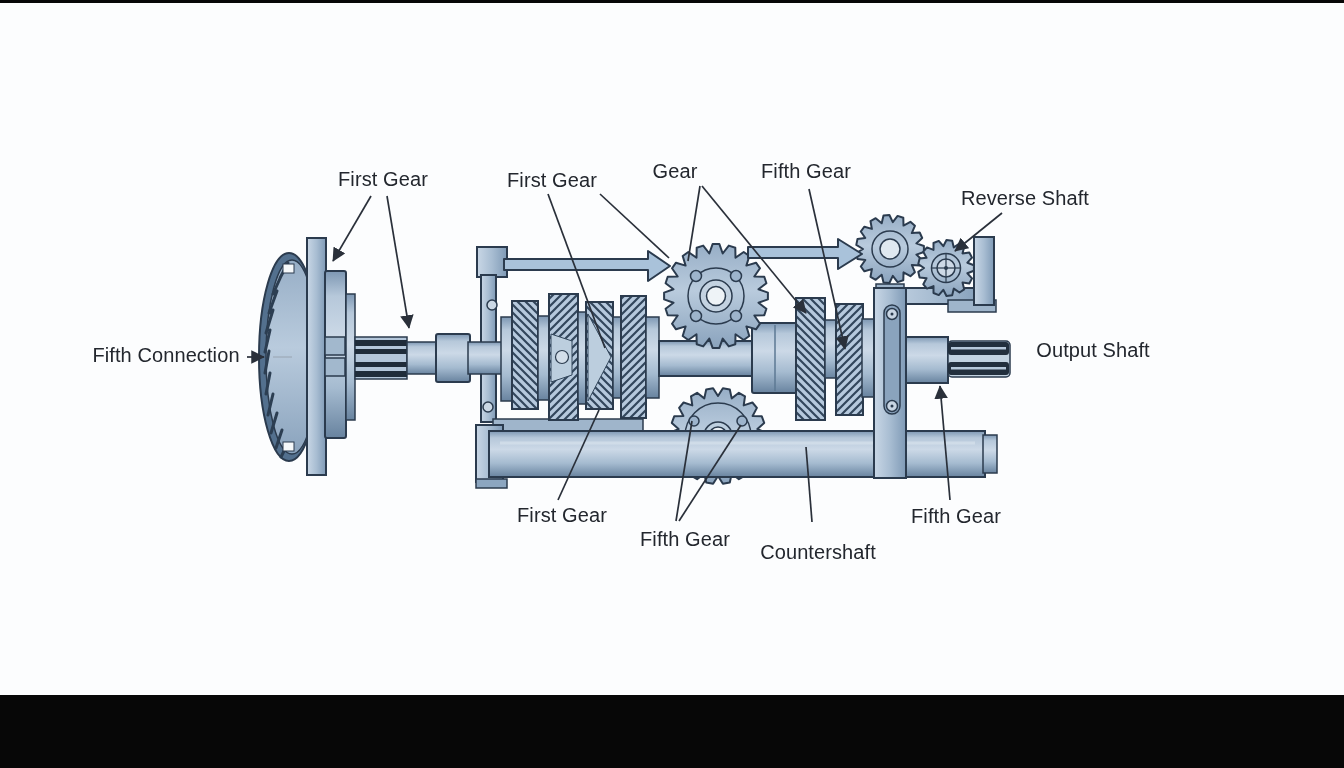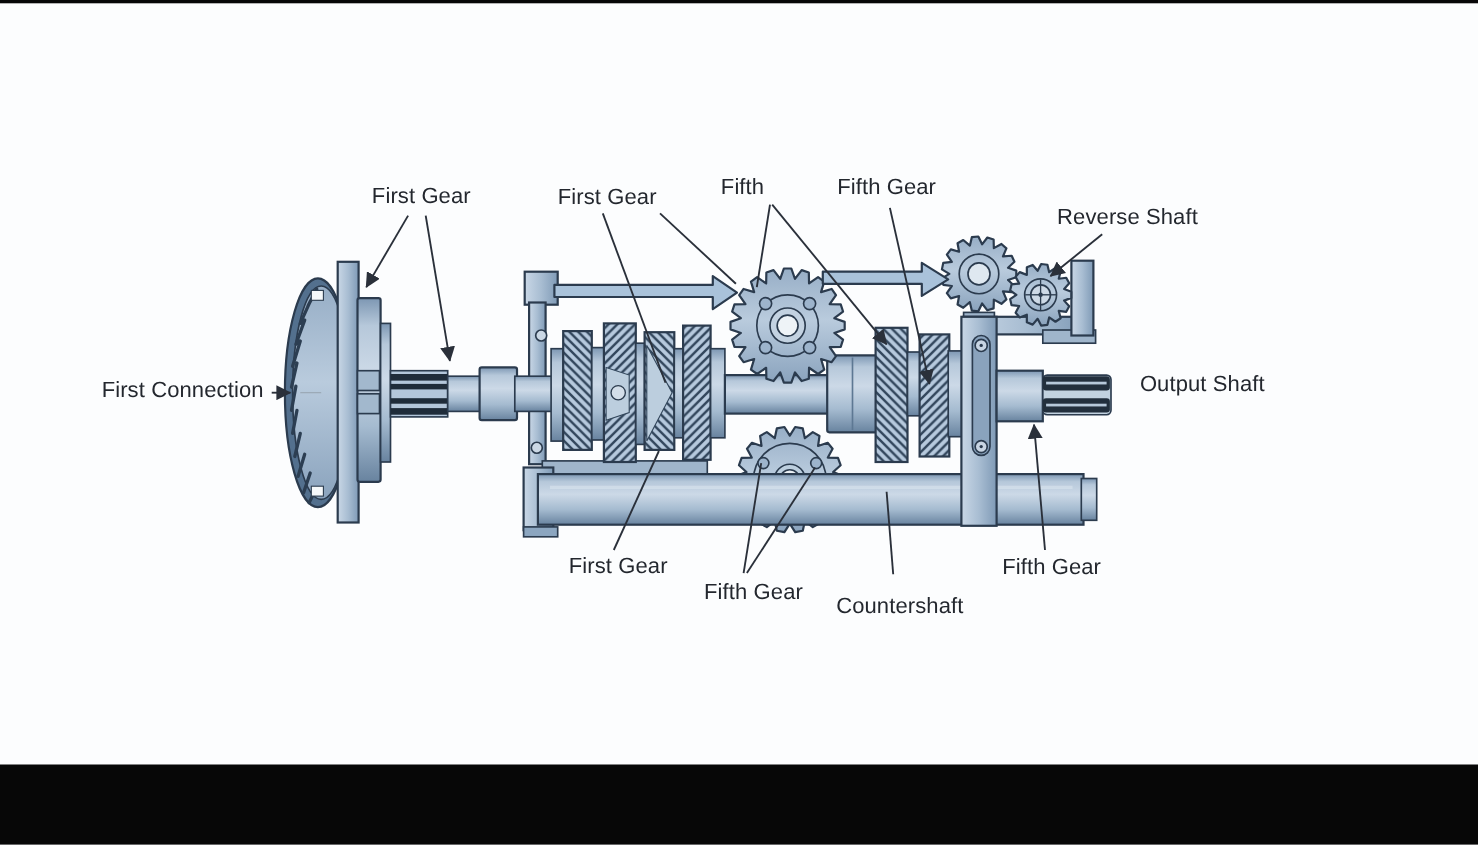--- a/index.html
+++ b/index.html
@@ -194,22 +194,22 @@
       <line x1="558" y1="500" x2="599" y2="410"></line>
       <line x1="676" y1="521" x2="692" y2="421"></line>
       <line x1="679" y1="521" x2="741" y2="425"></line>
       <line x1="812" y1="522" x2="806" y2="447"></line>
       <line x1="950" y1="500" x2="940" y2="386" marker-end="url(#ah)"></line>
     </g>
   </svg>
 
   <div class="lbl" style="left:383px;top:179px">First Gear</div>
   <div class="lbl" style="left:552px;top:180px">First Gear</div>
-  <div class="lbl" style="left:675px;top:171px">Fifth</div>
+  <div class="lbl" style="left:675px;top:171px">Gear</div>
   <div class="lbl" style="left:806px;top:171px">Fifth Gear</div>
   <div class="lbl" style="left:1025px;top:198px">Reverse Shaft</div>
-  <div class="lbl" style="left:166px;top:355px">First Connection</div>
+  <div class="lbl" style="left:166px;top:355px">Fifth Connection</div>
   <div class="lbl" style="left:1093px;top:350px">Output Shaft</div>
   <div class="lbl" style="left:562px;top:515px">First Gear</div>
   <div class="lbl" style="left:685px;top:539px">Fifth Gear</div>
   <div class="lbl" style="left:818px;top:552px">Countershaft</div>
   <div class="lbl" style="left:956px;top:516px">Fifth Gear</div>
 </div>
 
 </body></html>

